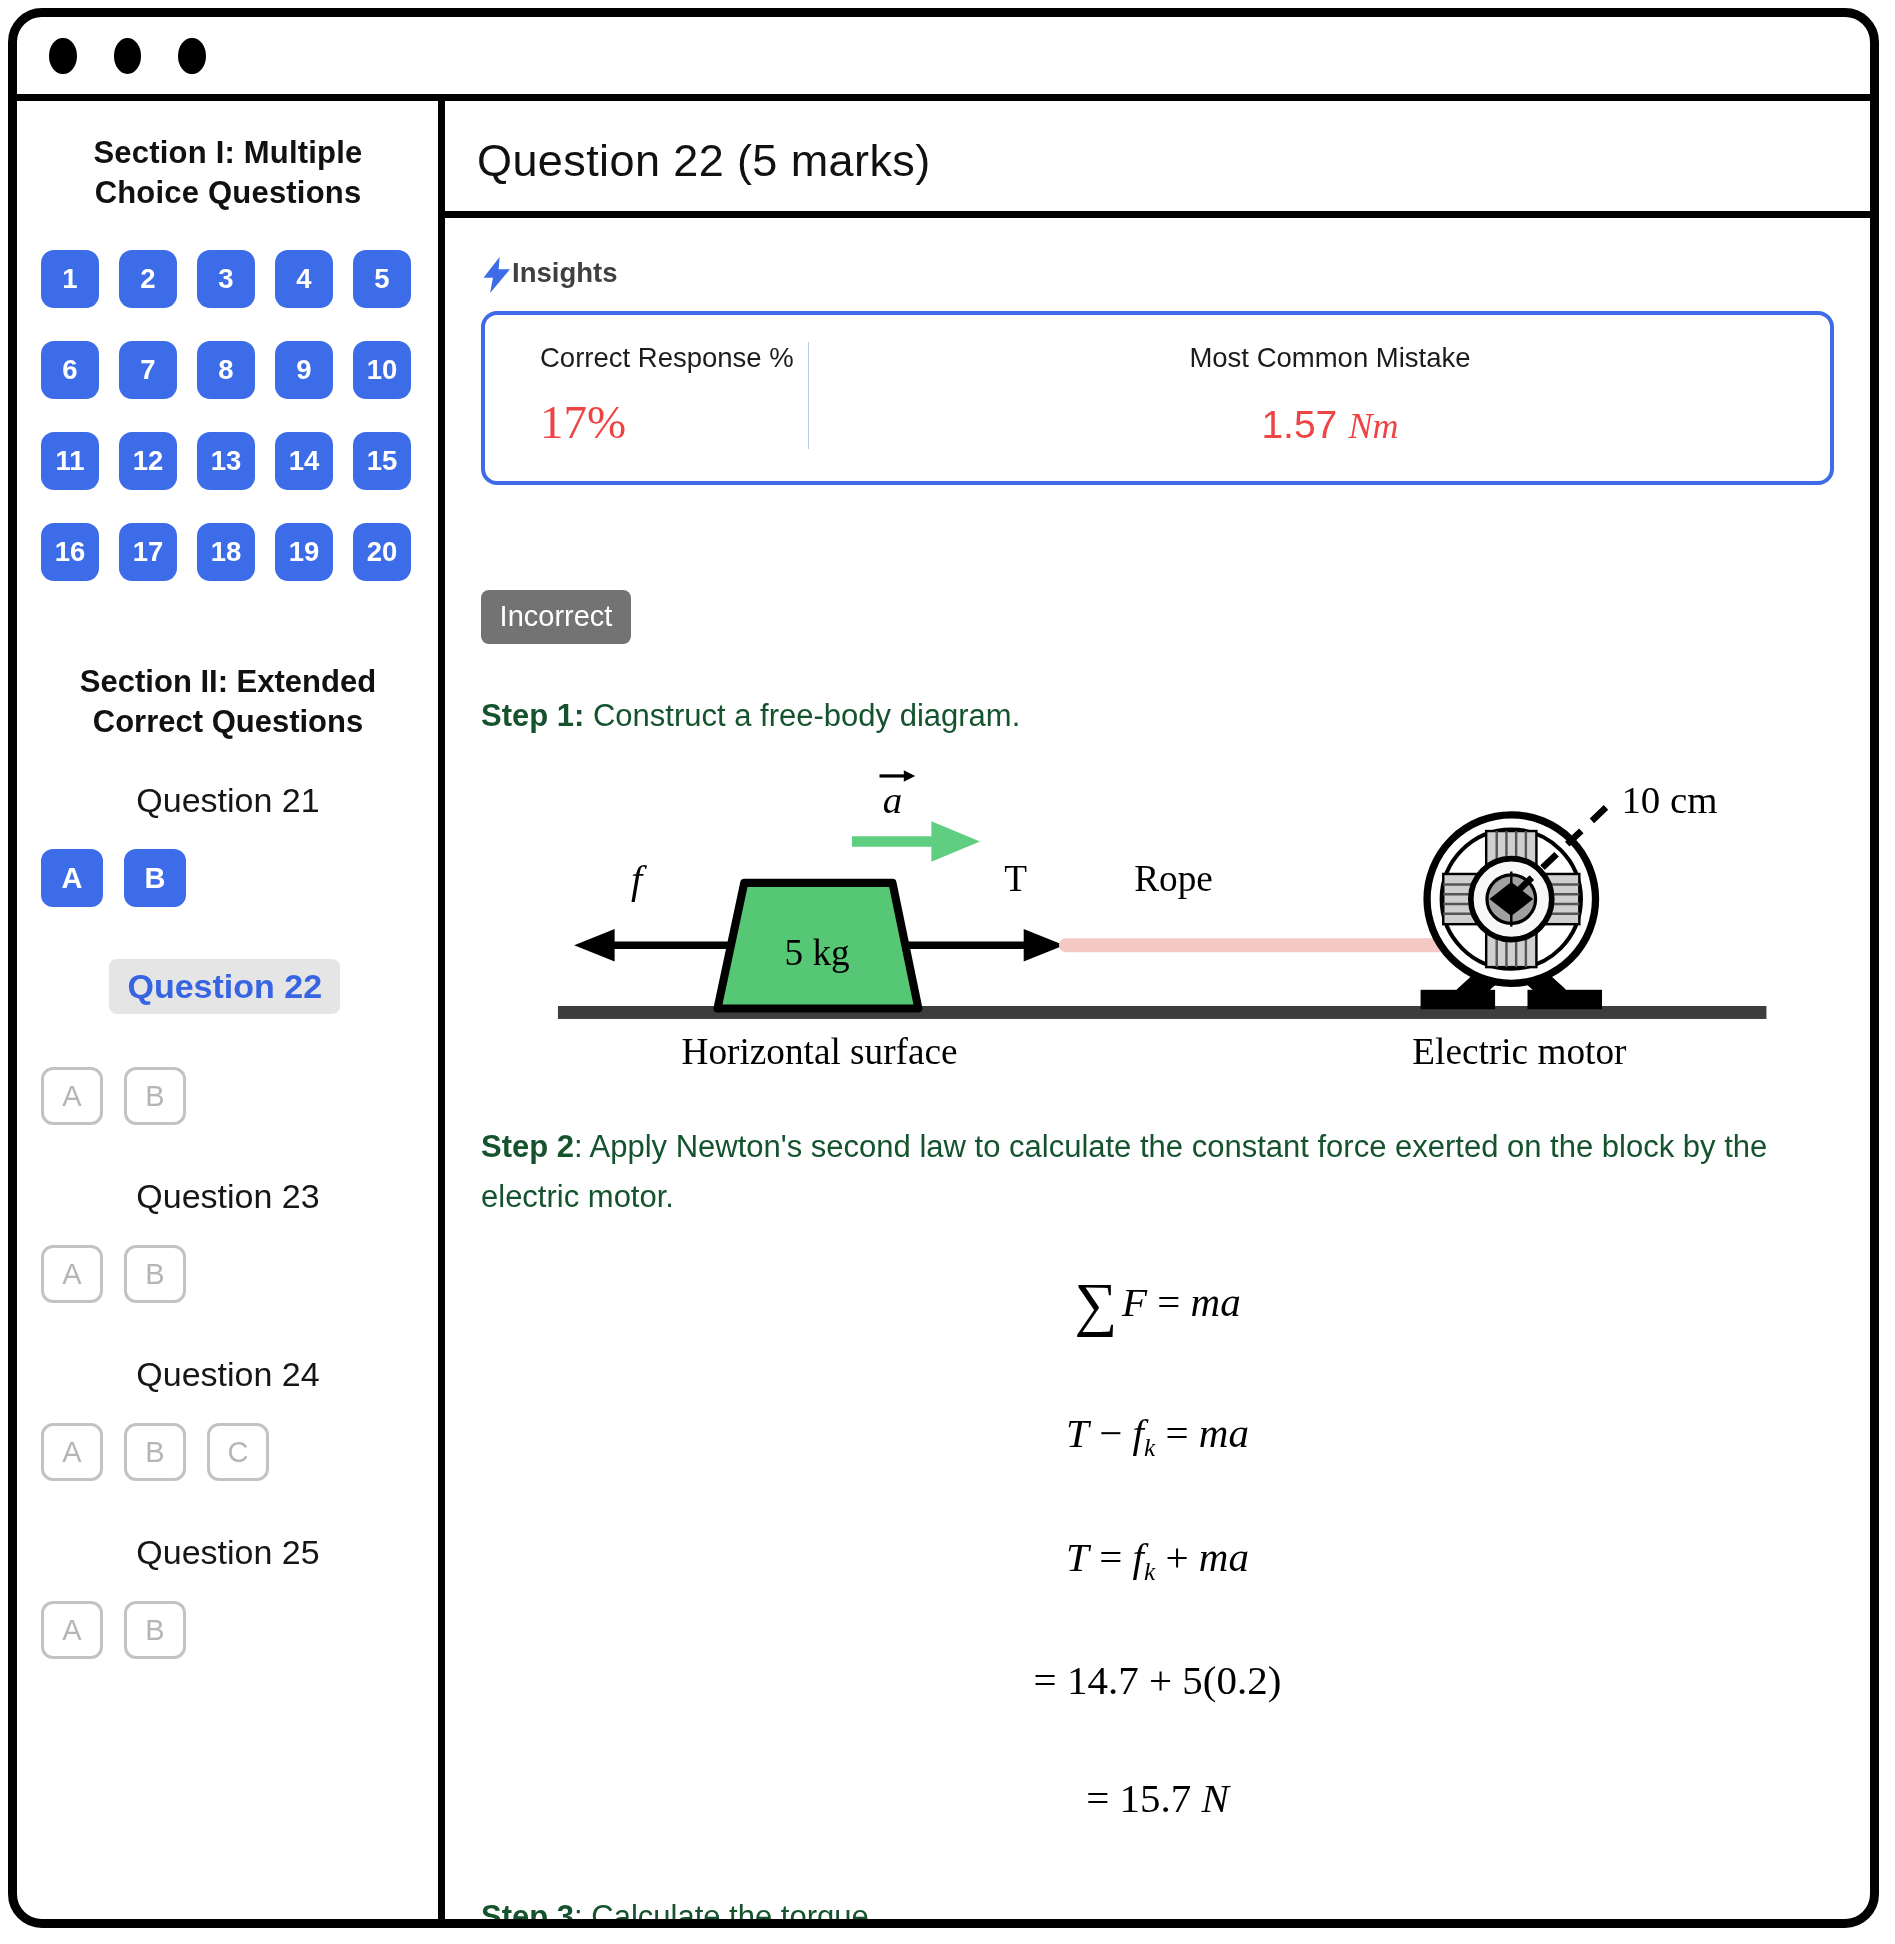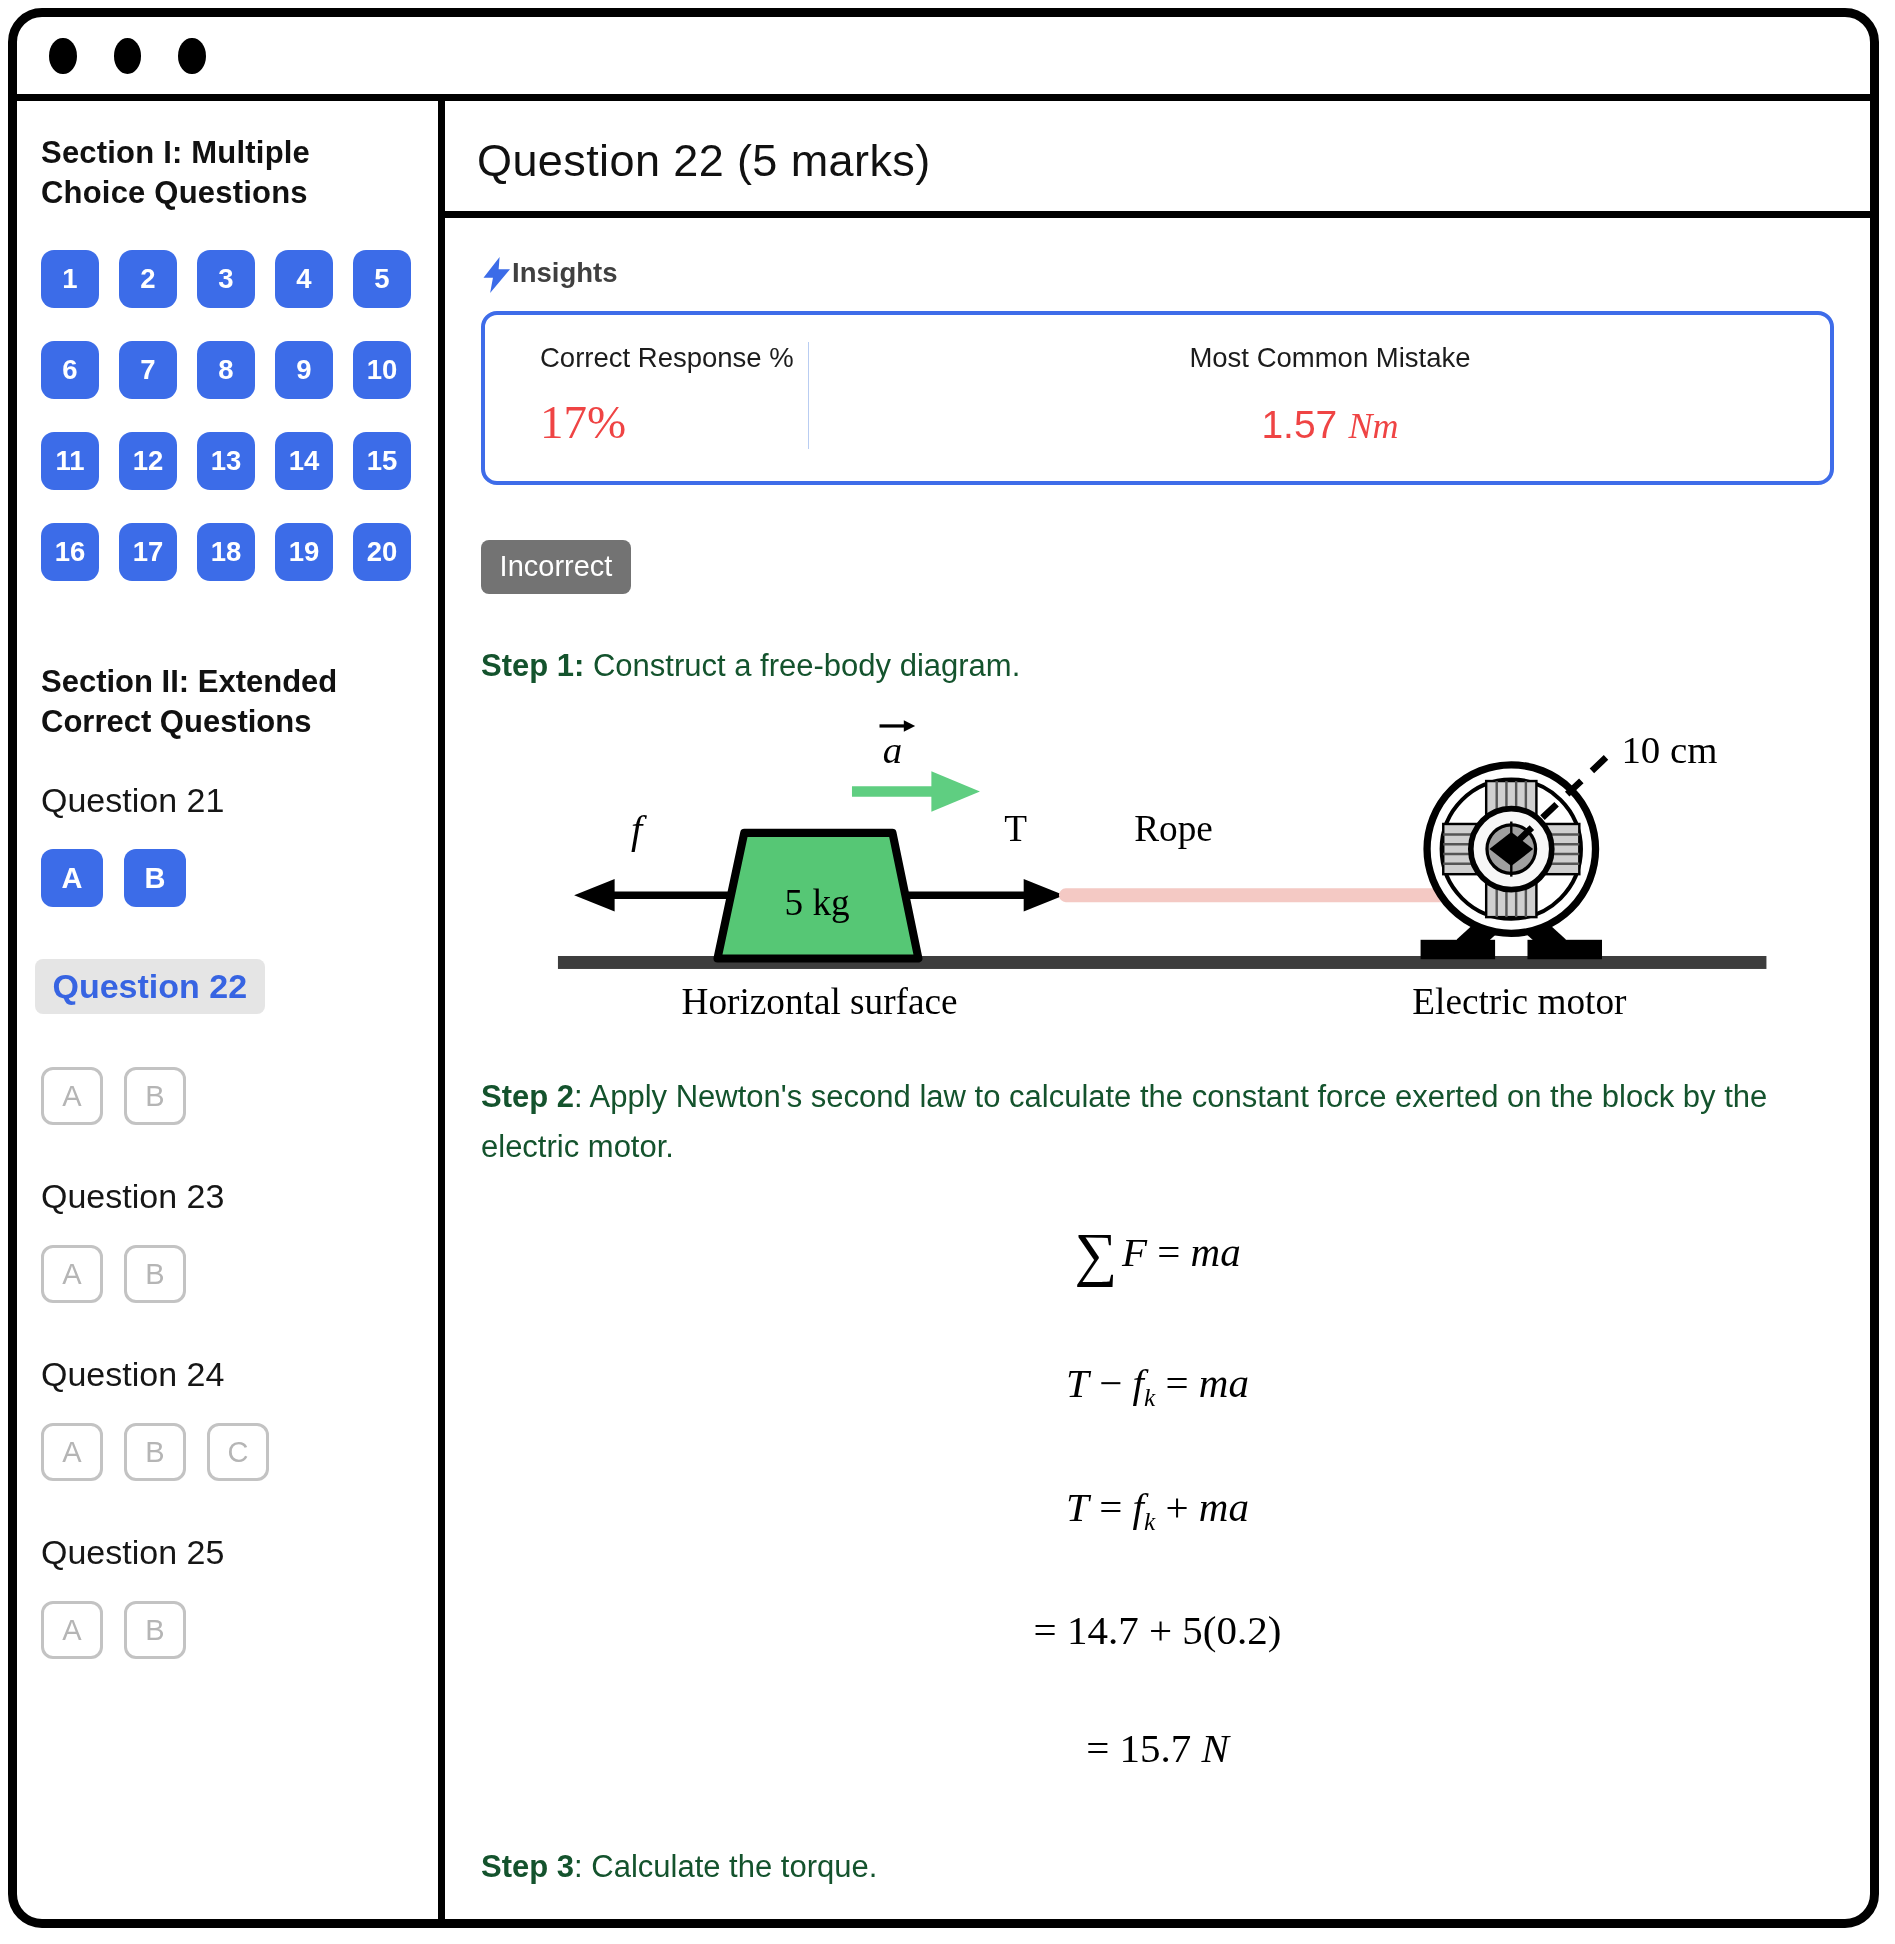--- a/index.html
+++ b/index.html
@@ -5,42 +5,42 @@
   html,body{margin:0;padding:0;background:#fff;}
   body{width:1896px;height:1944px;position:relative;font-family:"Liberation Sans",sans-serif;color:#111;}
   .window{position:absolute;left:8px;top:8px;width:1871px;height:1920px;border:9px solid #000;
     border-radius:34px;background:#fff;box-sizing:border-box;display:flex;flex-direction:column;overflow:hidden;}
   
   .titlebar{height:77px;flex:none;display:flex;align-items:center;gap:37px;padding-left:32px;border-bottom:7.3px solid #000;}
   .dot{width:27.5px;height:36px;background:#000;border-radius:50%;}
   
   .content{flex:1;display:flex;min-height:0;}
   .sidebar{width:428px;flex:none;border-right:7.3px solid #000;box-sizing:border-box;
-    padding:32px 23px 16px 24px;overflow:hidden;}
+    padding:32px 23px 16px 24px;overflow:hidden;text-align:center;}
   .side-title{font-size:31px;font-weight:700;line-height:1.3;letter-spacing:0.2px;margin:0 0 36px 0;}
   .num-grid{display:grid;grid-template-columns:repeat(5,58px);column-gap:20px;row-gap:33px;margin-bottom:81px;}
   .num-btn{width:58px;height:58px;background:#3c6ce8;color:#fff;border-radius:13px;display:flex;
     align-items:center;justify-content:center;font-size:27.5px;font-weight:700;cursor:pointer;}
   .side-title2{font-size:31px;font-weight:700;line-height:1.3;margin:0 0 39px 0;}
   .q-label{font-size:34px;font-weight:400;color:#161616;margin:0 0 29px 0;}
   .q-label.active{display:inline-block;background:#e5e5e5;color:#3764e2;font-weight:700;
     padding:8px 18px;border-radius:8px;margin-left:-6.5px;}
   .part-row{display:flex;gap:21px;margin-bottom:52px;}
   .part-btn{width:62px;height:58px;border-radius:12px;display:flex;align-items:center;justify-content:center;
     font-size:29px;box-sizing:border-box;cursor:pointer;}
   .part-btn.filled{background:#3c6ce8;color:#fff;font-weight:700;}
   .part-btn.outline{background:#fff;border:3.2px solid #c3c3c3;color:#b5b5b5;font-weight:500;}
   
   .main{flex:1;min-width:0;display:flex;flex-direction:column;}
   .main-header{flex:none;padding:34px 32px 24px 32px;border-bottom:7.3px solid #000;}
   .main-title{font-size:45px;font-weight:500;letter-spacing:0.4px;}
   .main-body{flex:1;min-height:0;padding:32px 36px 0 36px;overflow:hidden;}
   .insights-head{display:flex;align-items:flex-start;gap:2px;color:#404040;font-size:27.5px;font-weight:700;margin:6.5px 0 18px 1.6px;}
   .insights-box{border:4px solid #3e6ce9;border-radius:16px;display:flex;align-items:stretch;
-    padding:27.5px 0 32px 0;margin:0 0 45px 0;gap:21px;}
+    padding:27.5px 0 32px 0;margin:0 0 95px 0;gap:21px;}
   .metric-left{width:324px;flex:none;padding-left:55px;border-right:1.6px solid #b9cdf2;box-sizing:border-box;}
   .metric-right{flex:1;text-align:center;}
   .metric-label{font-size:27.5px;color:#1c1c1c;}
   .metric-value{margin-top:21px;font-family:"Liberation Serif","DejaVu Serif",serif;font-size:47px;color:#ef4444;}
   .metric-value .num-sans{font-family:"Liberation Sans",sans-serif;font-size:39px;}
   .metric-value .unit-it{font-family:"Liberation Serif",serif;font-style:italic;font-size:36px;margin-left:11.3px;}
   .badge{display:inline-block;background:#737373;color:#fff;font-size:29px;padding:10.5px 18.6px;border-radius:8px;margin:9.7px 0 47px 0;}
   .step{font-size:31px;line-height:1.6;color:#14532d;margin:0 0 23px 0;}
   .step b{font-weight:700;}
   .diagram-wrap{margin:21px 0 32px 0;}

